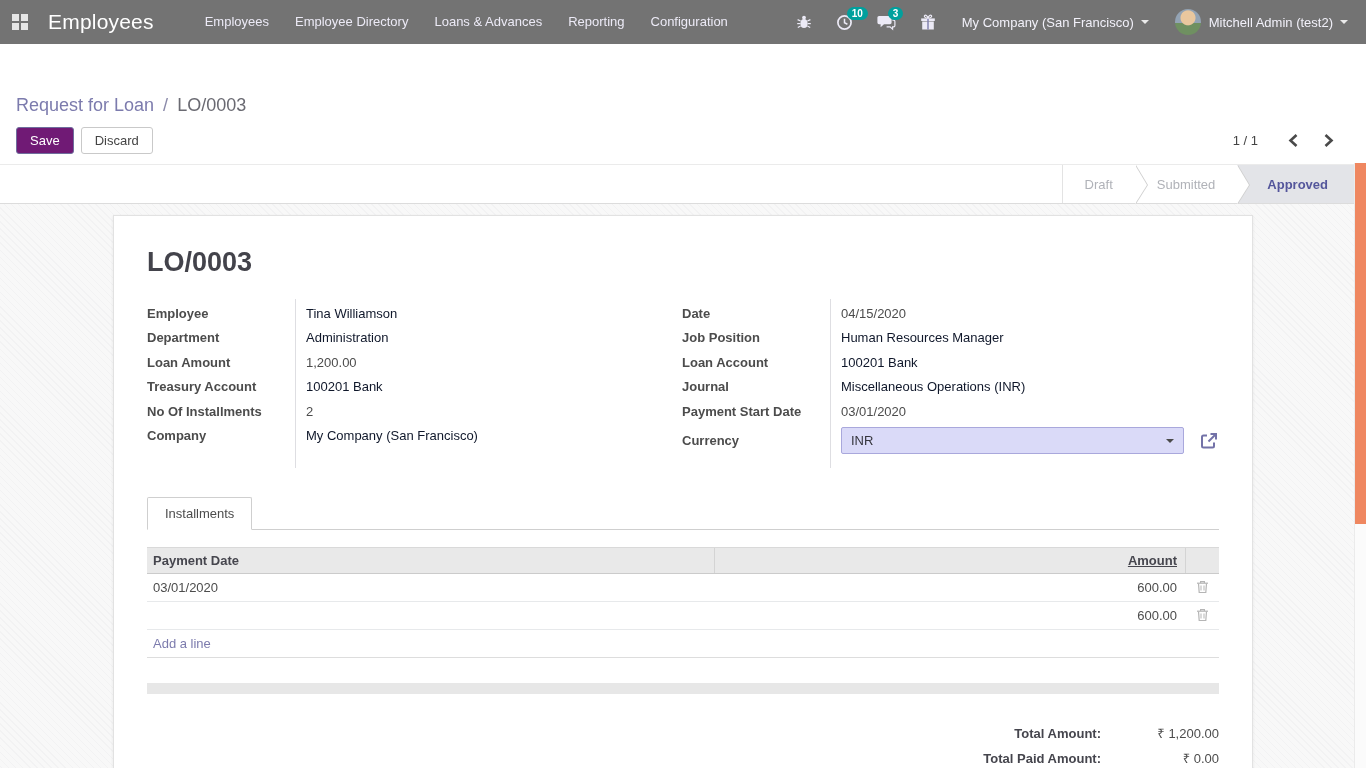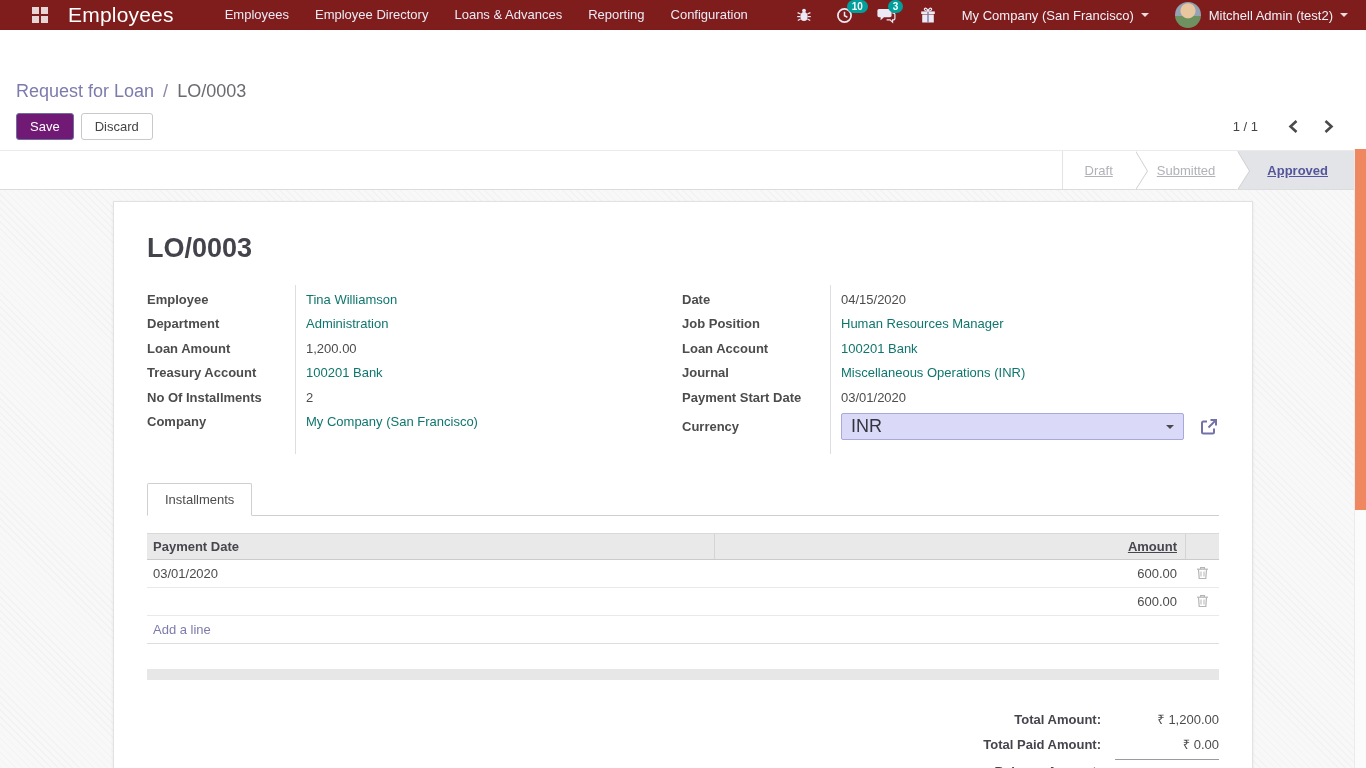--- a/index.html
+++ b/index.html
@@ -1,20 +1,20 @@
 <!DOCTYPE html>
 <html><head>
 <meta charset="utf-8">
 <style>
   * { margin:0; padding:0; box-sizing:border-box; }
   html,body { width:1366px; height:768px; overflow:hidden; background:#fff;
     font-family:"Liberation Sans", sans-serif; color:#4c4c4c; }
 
   
-  .navbar { height:30px; background:#7f1d1d; display:flex; align-items:center; color:#f5f5fb;padding-left:20px; }
+  .navbar { height:44px; background:#737373; display:flex; align-items:center; color:#f5f5fb; }
   .apps-btn { width:40px; height:46px; display:flex; align-items:center; justify-content:center; cursor:pointer; }
   .apps-grid { display:grid; grid-template-columns:7px 7px; grid-template-rows:7px 7px; gap:2px; }
   .apps-grid span { background:rgba(255,255,255,.82); }
   .brand { font-size:21px; color:#fff; margin:0 38px 0 8px; letter-spacing:.2px; }
   .nav-menu { display:flex; align-items:center; height:100%; }
   .nav-item { padding:0 13px; font-size:13px; line-height:46px; color:#eceaf6; cursor:pointer; }
   .nav-right { margin-left:auto; display:flex; align-items:center; padding-right:18px; }
   .nav-icon { position:relative; margin-left:24px; cursor:pointer; display:flex; align-items:center; }
   .badge { position:absolute; top:-7px; left:11px; background:#00a09d; color:#fff; font-size:10px;
     line-height:13px; padding:0 5px; border-radius:8px; font-weight:bold; }
@@ -39,21 +39,21 @@
   .btn-default { background:#fff; border-color:#c9c9c9; color:#444; margin-left:7px; }
   .pager { margin-left:auto; display:flex; align-items:center; font-size:13px; color:#444; }
   .pager-count { margin-right:22px; }
   .pager-btn { cursor:pointer; padding:0 7px; display:flex; align-items:center; }
 
   
   .statusbar { height:40px; background:#fff; border-top:1px solid #ebebeb; border-bottom:1px solid #dcdcdc;
     display:flex; justify-content:flex-end; padding-right:12px; }
   .steps { display:flex; }
   .step { position:relative; line-height:39px; font-size:13px; padding:0 22px; background:#fff;
-    color:#b0b2b8; cursor:pointer;text-decoration:underline; }
+    color:#b0b2b8; cursor:pointer; }
   .step.first { border-left:1px solid #e3e3e3; }
   .step:not(.last)::before { content:""; position:absolute; left:100%; top:0; z-index:1; margin-left:1px;
     border-top:20px solid transparent; border-bottom:19px solid transparent; border-left:12px solid #cfcfcf; }
   .step:not(.last)::after { content:""; position:absolute; left:100%; top:0; z-index:2;
     border-top:20px solid transparent; border-bottom:19px solid transparent; border-left:12px solid #fff; }
   .step.z3{ z-index:6; } .step.z2{ z-index:5; }
   .step.active { background:#e3e4e8; color:#54569b; font-weight:bold; padding:0 26px 0 30px; }
 
   
   .main { position:relative; height:638px; margin-top:-41px; padding-top:41px; }
@@ -69,25 +69,25 @@
   .sheet-title { font-size:27px; font-weight:bold; color:#43434b; margin-bottom:23px; }
 
   .fields { display:flex; }
   .fcol { position:relative; padding-bottom:10px; }
   .fcol.left { width:520px; margin-right:18px; }
   .fcol.right { flex:1; }
   .fcol::before { content:""; position:absolute; left:148px; top:-2px; bottom:0; width:1px; background:#dedee2; }
   .frow { display:flex; align-items:center; min-height:24.5px; font-size:13px; }
   .flabel { width:148px; font-weight:bold; color:#4c4c4c; padding-right:8px; }
   .fval { padding-left:11px; color:#4c4c4c; }
-  .fval.link { color:#0f766e; cursor:pointer; }
+  .fval.link { color:#0f172a; cursor:pointer; }
   .frow.currency-row { min-height:34px; }
   .currency-wrap { display:flex; align-items:center; padding-left:11px; }
   .currency-select { width:343px; height:27px; background:#dadaf8; border:1px solid #a9a8dc; border-radius:2px;
-    display:flex; align-items:center; padding:0 9px; font-size:18px; color:#35353d; cursor:pointer; }
+    display:flex; align-items:center; padding:0 9px; font-size:13px; color:#35353d; cursor:pointer; }
   .currency-select .sel-caret { margin-left:auto; width:0; height:0; border-left:4px solid transparent;
     border-right:4px solid transparent; border-top:4px solid #4a4a4a; }
   .ext-link { margin-left:15px; cursor:pointer; display:flex; }
 
   
   .notebook { margin-top:29px; border-bottom:1px solid #cfcfcf; }
   .tab { display:inline-block; padding:8px 17px; font-size:13px; color:#4c4c4c; background:#fff;
     border:1px solid #cfcfcf; border-bottom:1px solid #fff; margin-bottom:-1px; border-radius:2px 2px 0 0; cursor:pointer; }
 
   .table { margin-top:17px; font-size:13px; }

